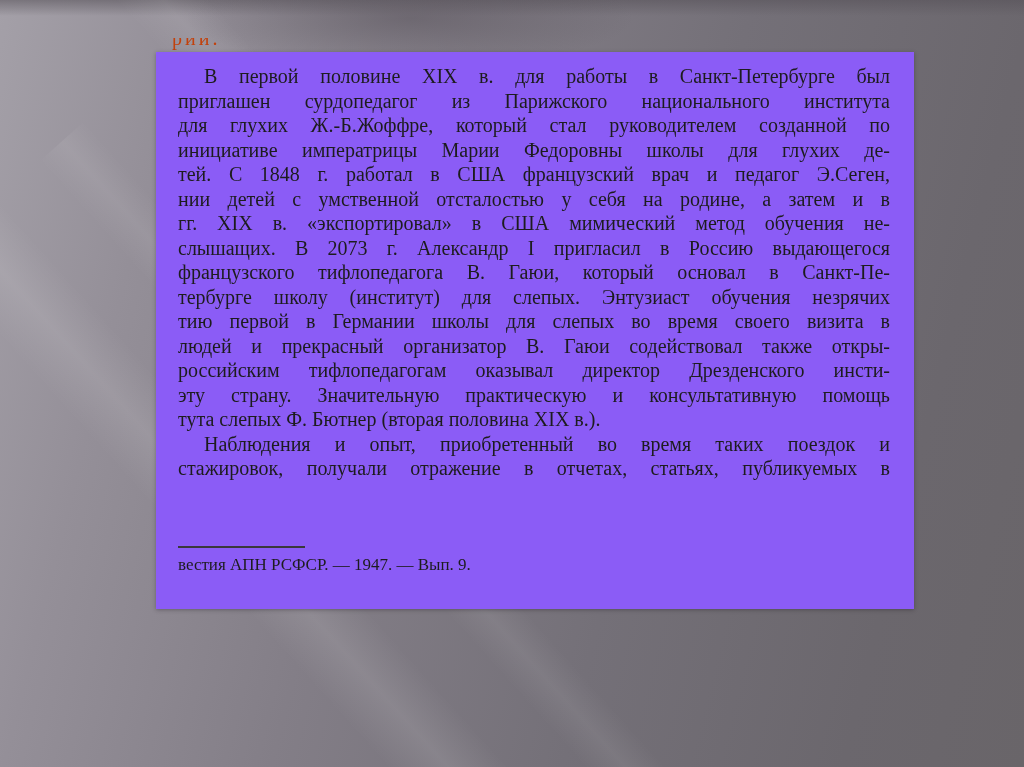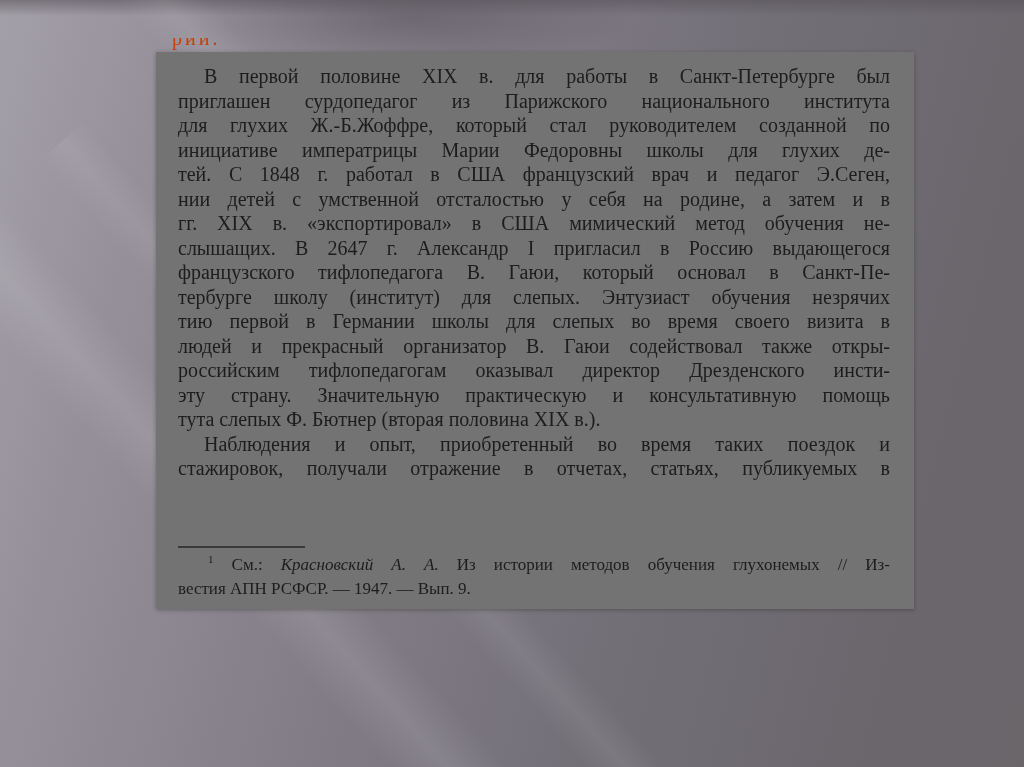--- a/index.html
+++ b/index.html
@@ -33,21 +33,21 @@
   }
   .crop-fragment {
     position: absolute; left: 172px; top: 38px;
     width: 130px; height: 14px; overflow: hidden;
     font-size: 20px; color: #c2410c;
   }
   .crop-fragment > span { display: block; margin-top: -11px; letter-spacing: 3px; }
   .page {
     position: absolute; left: 156px; top: 52px;
     width: 758px; height: 557px;
-    background: #737373;
+    background: #8b5cf6;
     box-shadow: 0 1px 4px rgba(30,27,32,0.35);
   }
   .textblock {
     position: absolute; left: 22px; top: 12px; width: 712px;
     font-size: 20px; line-height: 24.5px; color: #1d1c1e;
   }
   .line { height: 24.5px; white-space: normal; }
   .just { text-align: justify; text-align-last: justify; }
   .indent { text-indent: 26px; }
   .fn-rule {
@@ -79,32 +79,31 @@
 <div class="page">
 
   <div class="textblock">
     <div class="line just indent">В первой половине XIX в. для работы в Санкт-Петербурге был</div>
     <div class="line just">приглашен сурдопедагог из Парижского национального института</div>
     <div class="line just">для глухих Ж.-Б.Жоффре, который стал руководителем созданной по</div>
     <div class="line just">инициативе императрицы Марии Федоровны школы для глухих де-</div>
     <div class="line just">тей. С 1848 г. работал в США французский врач и педагог Э.Сеген,</div>
     <div class="line just">нии детей с умственной отсталостью у себя на родине, а затем и в</div>
     <div class="line just">гг. XIX в. «экспортировал» в США мимический метод обучения не-</div>
-    <div class="line just">слышащих. В 2647 г. Александр I пригласил в Россию выдающегося</div>
+    <div class="line just">слышащих. В 2073 г. Александр I пригласил в Россию выдающегося</div>
     <div class="line just">французского тифлопедагога В. Гаюи, который основал в Санкт-Пе-</div>
     <div class="line just">тербурге школу (институт) для слепых. Энтузиаст обучения незрячих</div>
     <div class="line just">тию первой в Германии школы для слепых во время своего визита в</div>
     <div class="line just">людей и прекрасный организатор В. Гаюи содействовал также откры-</div>
     <div class="line just">российским тифлопедагогам оказывал директор Дрезденского инсти-</div>
     <div class="line just">эту страну. Значительную практическую и консультативную помощь</div>
     <div class="line">тута слепых Ф. Бютнер (вторая половина XIX в.).</div>
     <div class="line just indent">Наблюдения и опыт, приобретенный во время таких поездок и</div>
     <div class="line just">стажировок, получали отражение в отчетах, статьях, публикуемых в</div>
   </div>
 
   <div class="fn-rule"></div>
 
   <div class="footnote">
-    <div class="fn-line1"><sup>1</sup><span> См.: </span><i>Красновский А. А.</i><span> Из истории методов обучения глухонемых // Из-</span></div>
     <div class="fn-line2">вестия АПН РСФСР. — 1947. — Вып. 9.</div>
   </div>
 
 </div>
 
 </body></html>

